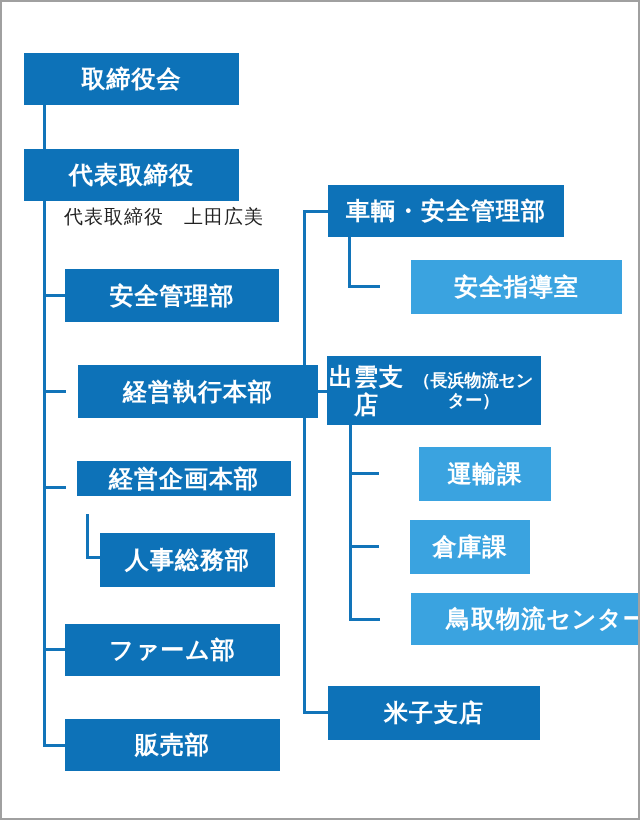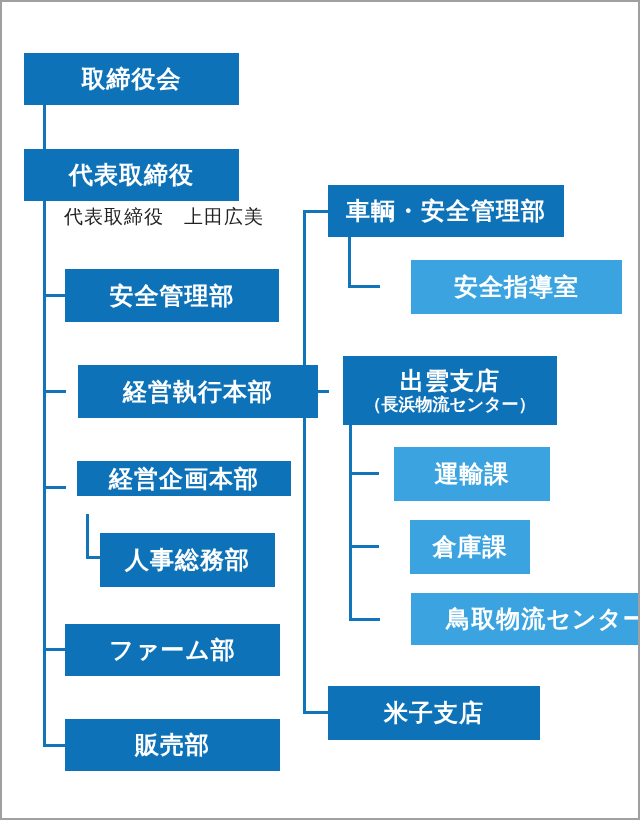--- a/index.html
+++ b/index.html
@@ -20,21 +20,21 @@
     text-align:center;
     color:#ffffff;
     font-weight:bold;
     font-size:24px;
     letter-spacing:1px;
     line-height:1.15;
     box-sizing:border-box;
   }
   .primary{background:#0d72b8;}
   .secondary{background:#3aa3e0;margin-left:32px;}
-  .node.two-line{flex-direction:column;margin-left:16px;}
+  .node.two-line{}
   .node .sub{font-size:17px;letter-spacing:0;font-weight:bold;}
   .plain-label{
     position:absolute;
     color:#222222;
     font-size:19px;
     font-weight:normal;
     letter-spacing:1px;
     white-space:nowrap;
     text-align:right;
   }
@@ -85,21 +85,21 @@
 
   <div class="node primary" style="left:326px;top:183px;width:236px;height:52px">車輌・安全管理部</div>
 
   <div class="node secondary" style="left:377px;top:258px;width:211px;height:54px">安全指導室</div>
 
   <div class="node primary two-line" style="left:325px;top:354px;width:214px;height:69px">
     <span>出雲支店</span>
     <span class="sub">（長浜物流センター）</span>
   </div>
 
-  <div class="node secondary" style="left:360px;top:445px;width:156px;height:54px">運輸課</div>
+  <div class="node secondary" style="left:385px;top:445px;width:132px;height:54px">運輸課</div>
 
   <div class="node secondary" style="left:376px;top:518px;width:120px;height:54px">倉庫課</div>
 
   <div class="node secondary" style="left:377px;top:591px;width:272px;height:52px">鳥取物流センター</div>
 
   <div class="node primary" style="left:326px;top:684px;width:212px;height:54px">米子支店</div>
 
 </div>
 
 </body></html>

